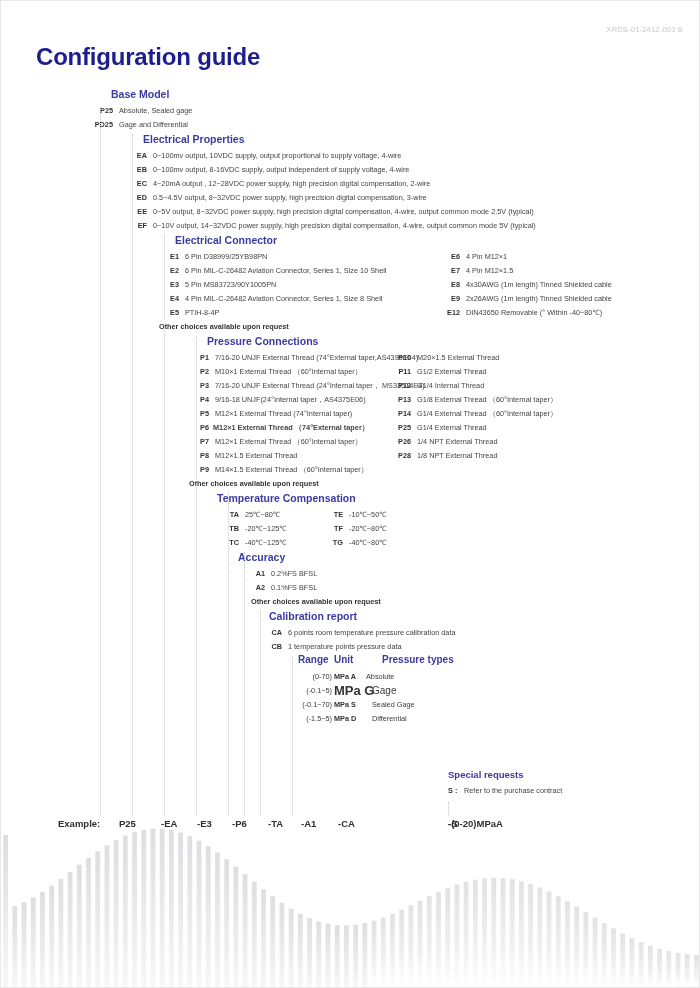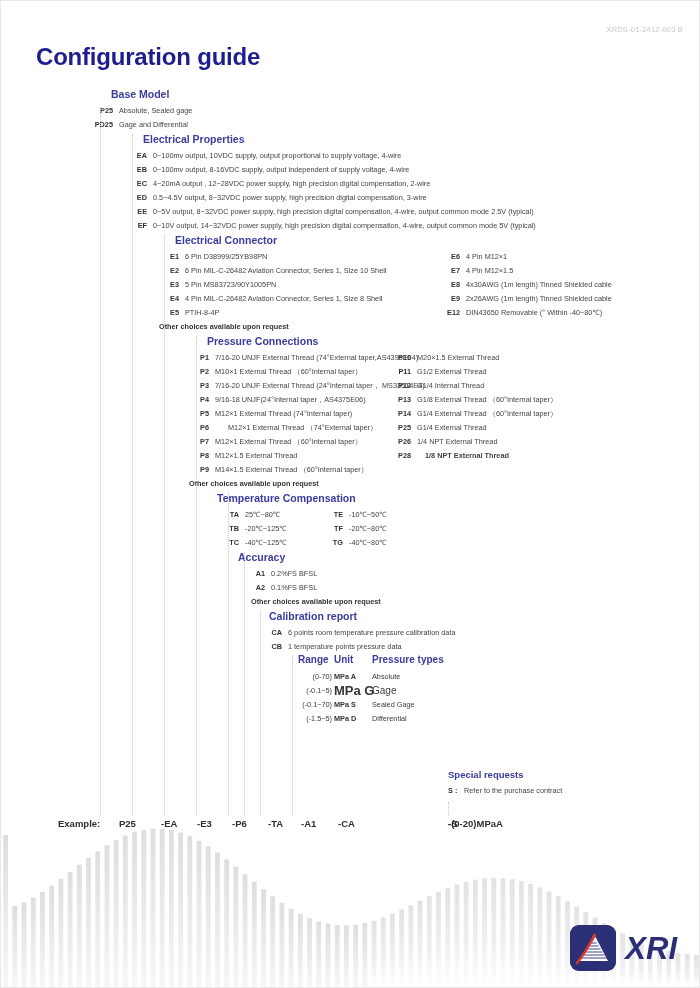--- a/index.html
+++ b/index.html
@@ -159,30 +159,30 @@
       </div>
       <div class="colrow" style="width: 640px; position: absolute; top: 306px; left: 188px;">
         <span class="cL"><span class="code" style="width: 20px;">P4</span><span class="desc" style="margin-left: 6px;">9/16-18 UNJF(24°Internal taper，AS4375E06)</span></span>
         <span class="cR" style="left: 206px;"><span class="code" style="width: 16px;">P13</span><span class="desc" style="margin-left: 6px;">G1/8 External Thread （60°Internal taper）</span></span>
       </div>
       <div class="colrow" style="width: 640px; position: absolute; top: 320px; left: 188px;">
         <span class="cL"><span class="code" style="width: 20px;">P5</span><span class="desc" style="margin-left: 6px;">M12×1 External Thread (74°Internal taper)</span></span>
         <span class="cR" style="left: 206px;"><span class="code" style="width: 16px;">P14</span><span class="desc" style="margin-left: 6px;">G1/4 External Thread  （60°Internal taper）</span></span>
       </div>
       <div class="colrow" style="width: 640px; position: absolute; top: 334px; left: 188px;">
-        <span class="cL"><span class="code" style="width: 20px;">P6</span><span class="desc" style="margin-left: 19px;">M12×1 External Thread （74°External taper）</span></span>
+        <span class="cL"><span class="code" style="width: 20px;">P6</span><span class="desc" style="margin-left: 4px; font-weight: bold;">M12×1 External Thread （74°External taper）</span></span>
         <span class="cR" style="left: 206px;"><span class="code" style="width: 16px;">P25</span><span class="desc" style="margin-left: 6px;">G1/4 External Thread</span></span>
       </div>
       <div class="colrow" style="width: 640px; position: absolute; top: 348px; left: 188px;">
         <span class="cL"><span class="code" style="width: 20px;">P7</span><span class="desc" style="margin-left: 6px;">M12×1 External Thread （60°Internal taper）</span></span>
         <span class="cR" style="left: 206px;"><span class="code" style="width: 16px;">P26</span><span class="desc" style="margin-left: 6px;">1/4 NPT External Thread</span></span>
       </div>
       <div class="colrow" style="width: 640px; position: absolute; top: 362px; left: 188px;">
         <span class="cL"><span class="code" style="width: 20px;">P8</span><span class="desc" style="margin-left: 6px;">M12×1.5 External Thread</span></span>
-        <span class="cR" style="left: 206px;"><span class="code" style="width: 16px;">P28</span><span class="desc" style="margin-left: 14px; font-weight: bold;">1/8 NPT External Thread</span></span>
+        <span class="cR" style="left: 206px;"><span class="code" style="width: 16px;">P28</span><span class="desc" style="margin-left: 6px;">1/8 NPT External Thread</span></span>
       </div>
       <div class="colrow" style="width: 640px; position: absolute; top: 376px; left: 188px;">
         <span class="cL"><span class="code" style="width: 20px;">P9</span><span class="desc" style="margin-left: 6px;">M14×1.5 External Thread （60°Internal taper）</span></span>
       </div>
       <div class="note" style="position: absolute; top: 390px; left: 188px;">Other choices available upon request</div>
       <div class="sect-head" style="position: absolute; top: 404px; left: 216px;">Temperature Compensation</div>
       <div class="colrow" style="width: 640px; position: absolute; top: 421px; left: 218px;">
         <span class="cL"><span class="code" style="width: 20px;">TA</span><span class="desc" style="margin-left: 6px;">25℃~80℃</span></span>
         <span class="cR" style="left: 108px;"><span class="code" style="width: 16px;">TE</span><span class="desc" style="margin-left: 6px;">-10℃~50℃</span></span>
       </div>
@@ -197,26 +197,26 @@
       <div class="sect-head" style="position: absolute; top: 463px; left: 237px;">Accuracy</div>
       <div class="row" style="position: absolute; top: 480px; left: 246px;"><span class="code" style="width: 18px;">A1</span><span class="desc" style="margin-left: 6px;">0.2%FS BFSL</span></div>
       <div class="row" style="position: absolute; top: 494px; left: 246px;"><span class="code" style="width: 18px;">A2</span><span class="desc" style="margin-left: 6px;">0.1%FS BFSL</span></div>
       <div class="note" style="position: absolute; top: 508px; left: 250px;">Other choices available upon request</div>
       <div class="sect-head" style="position: absolute; top: 522px; left: 268px;">Calibration report</div>
       <div class="row" style="position: absolute; top: 539px; left: 263px;"><span class="code" style="width: 18px;">CA</span><span class="desc" style="margin-left: 6px;">6 points room temperature pressure calibration data</span></div>
       <div class="row" style="position: absolute; top: 553px; left: 263px;"><span class="code" style="width: 18px;">CB</span><span class="desc" style="margin-left: 6px;">1 temperature points pressure data</span></div>
       <div style="height: 16px; position: absolute; width: 300px; top: 567px; left: 297px;">
         <span class="tbl-head" style="position: absolute; left: 0px;">Range</span>
         <span class="tbl-head" style="position: absolute; left: 36px;">Unit</span>
-        <span class="tbl-head" style="position: absolute; left: 74px;">Pressure types</span>
+        <span class="tbl-head" style="position: absolute; left: 84px;">Pressure types</span>
       </div>
       <div style="height: 14px; line-height: 14px; position: absolute; width: 300px; white-space: nowrap; top: 583px; left: 297px;">
         <span class="tbl-rng" style="position: absolute; left: 0px; width: 34px; font-size: 7.3px; text-align: right;">(0-70)</span>
         <span class="tbl-unit" style="position: absolute; left: 36px; font-size: 7.3px;">MPa A</span>
-        <span class="tbl-typ" style="position: absolute; left: 74px; font-size: 7.3px;">Absolute</span>
+        <span class="tbl-typ" style="position: absolute; left: 68px; font-size: 7.3px;">Absolute</span>
       </div>
       <div style="height: 14px; line-height: 14px; position: absolute; width: 300px; white-space: nowrap; top: 597px; left: 297px;">
         <span class="tbl-rng" style="position: absolute; left: 0px; width: 34px; font-size: 7.3px; text-align: right;">(-0.1~5)</span>
         <span class="tbl-unit" style="position: absolute; left: 36px; font-size: 13px;">MPa G</span>
         <span class="tbl-typ" style="position: absolute; left: 74px; font-size: 10px;">Gage</span>
       </div>
       <div style="height: 14px; line-height: 14px; position: absolute; width: 300px; white-space: nowrap; top: 611px; left: 297px;">
         <span class="tbl-rng" style="position: absolute; left: 0px; width: 34px; font-size: 7.3px; text-align: right;">(-0.1~70)</span>
         <span class="tbl-unit" style="position: absolute; left: 36px; font-size: 7.3px;">MPa S</span>
         <span class="tbl-typ" style="position: absolute; left: 74px; font-size: 7.3px;">Sealed Gage</span>
@@ -344,32 +344,14 @@
           <rect x="646.95" y="118.65" width="4.79" height="41.35" fill="url(#barfade2)"></rect>
           <rect x="656.16" y="121.66" width="4.79" height="38.34" fill="url(#barfade2)"></rect>
           <rect x="665.37" y="124.08" width="4.79" height="35.92" fill="url(#barfade2)"></rect>
           <rect x="674.58" y="125.91" width="4.79" height="34.09" fill="url(#barfade2)"></rect>
           <rect x="683.79" y="127.17" width="4.79" height="32.83" fill="url(#barfade2)"></rect>
           <rect x="693.00" y="127.88" width="4.79" height="32.12" fill="url(#barfade2)"></rect>
         </g>
     </svg>
   </div>
 
-  <div id="logo">
-    <div class="logo-mark">
-      <svg viewBox="0 0 46 46" width="46" height="46">
-        <rect x="0" y="0" width="46" height="46" rx="9" fill="#2b2f76"></rect>
-        <path d="M24 9 L38 36 L10 36 Z" fill="#ffffff"></path>
-        <g stroke="#2b2f76" stroke-width="0.9">
-          <line x1="15.5" y1="27" x2="32.5" y2="27"></line>
-          <line x1="13.5" y1="30" x2="34.5" y2="30"></line>
-          <line x1="11.5" y1="33" x2="36.5" y2="33"></line>
-          <line x1="17.5" y1="24" x2="30.5" y2="24"></line>
-          <line x1="19.5" y1="21" x2="28.5" y2="21"></line>
-          <line x1="21.5" y1="18" x2="26.5" y2="18"></line>
-        </g>
-        <path d="M7 38 C14 30 19 20 25 10" stroke="#d9342b" stroke-width="2.6" fill="none" stroke-linecap="round"></path>
-      </svg>
-    </div>
-    <div class="logo-word">XRI</div>
-  </div>
 
 </div>
 
 </body></html>

